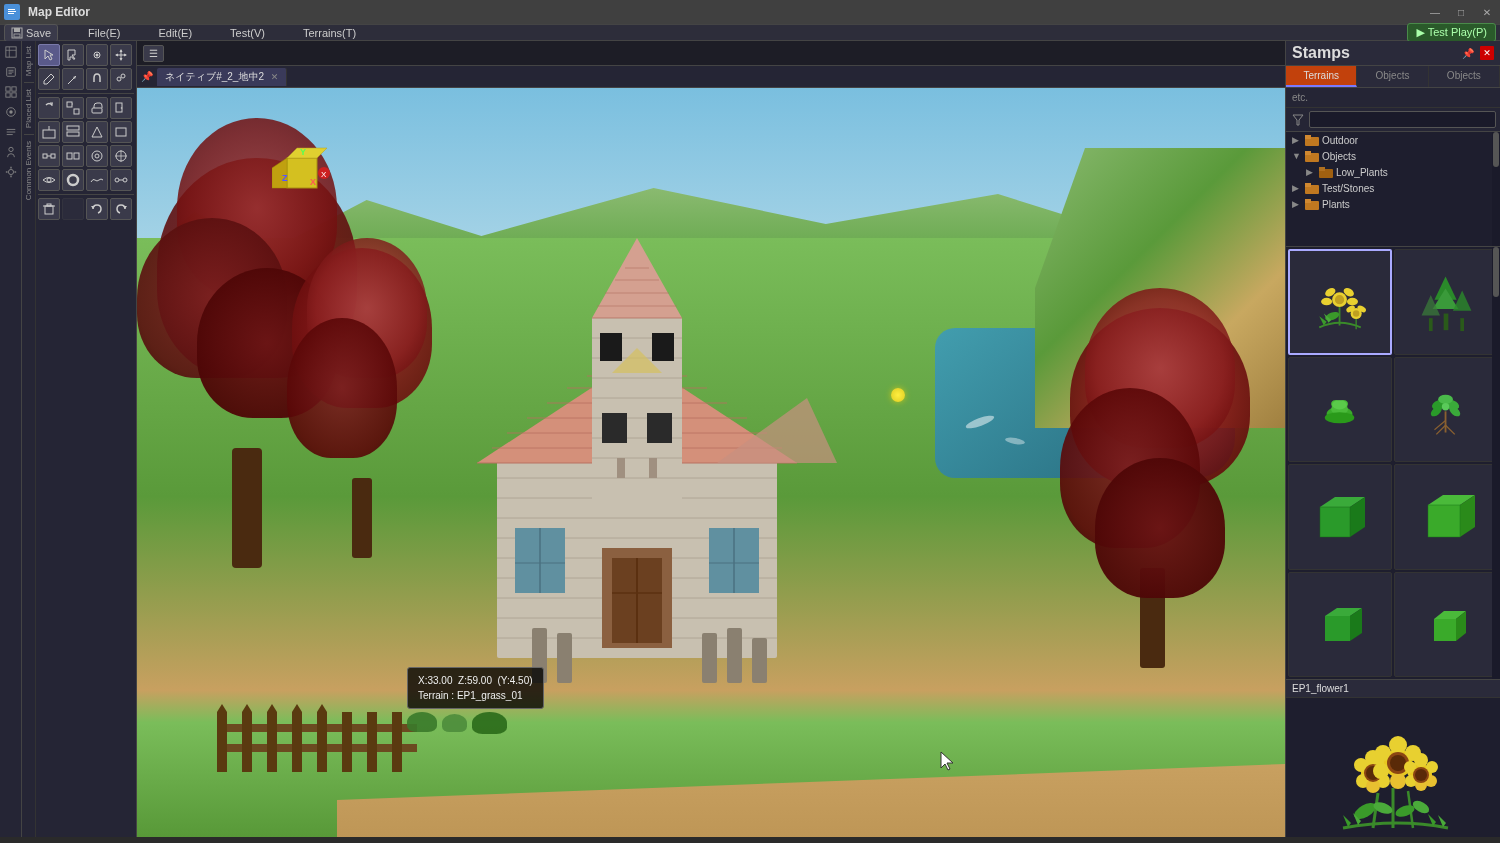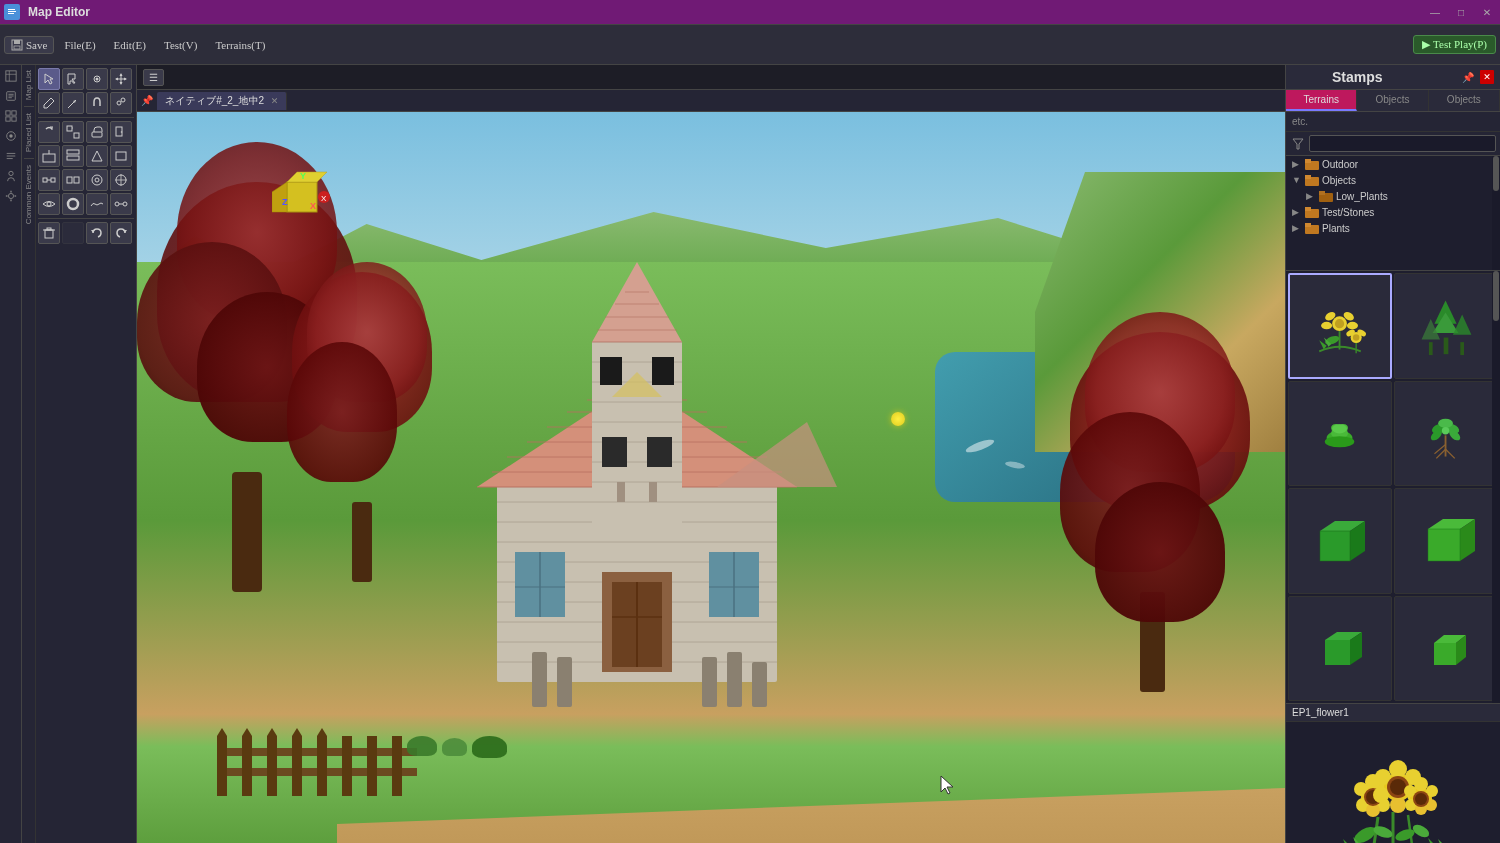--- a/index.html
+++ b/index.html
@@ -1,32 +1,32 @@
 <!DOCTYPE html>
 <html><head>
   <meta charset="utf-8">
   <style>
     * { box-sizing: border-box; margin: 0; padding: 0; }
     body { width: 1500px; height: 843px; overflow: hidden; background: #2a2a2a; font-family: 'Arial', sans-serif; font-size: 11px; color: #ccc; }
 
     
     #title-bar {
-      height: 25px; background: #701a75; display: flex; align-items: center;
+      height: 25px; background: #404040; display: flex; align-items: center;
       border-bottom: 1px solid #444; padding: 0 4px; gap: 8px;
     }
     #title-bar .app-icon { width: 16px; height: 16px; background: #4a90d9; border-radius: 2px; display: flex; align-items: center; justify-content: center; font-size: 8px; color: white; flex-shrink: 0; }
     #title-bar .spacer { flex: 1; }
     #title-bar .win-btn { width: 18px; height: 18px; display: flex; align-items: center; justify-content: center; font-size: 10px; cursor: pointer; color: #aaa; }
 
     
     #menu-bar {
-      height: 40px; background: #2d2d3a; display: flex; align-items: center;
-      border-bottom: 1px solid #444; padding: 0 4px; gap: 2px; font-family: Liberation Serif, serif;
-    }
-    .menu-item { padding: 2px 8px; cursor: pointer; color: #ccc; font-size: 11px; border-radius: 2px; }
+      height: 16px; background: #2d2d3a; display: flex; align-items: center;
+      border-bottom: 1px solid #444; padding: 0 4px; gap: 2px;
+    }
+    .menu-item { padding: 2px 8px; cursor: pointer; color: #ccc; font-size: 11px; border-radius: 2px; margin-left: 20px; }
     .save-btn { display: flex; align-items: center; gap: 3px; padding: 2px 6px; background: #3a3a4a; border: 1px solid #555; border-radius: 3px; cursor: pointer; color: #ccc; font-size: 11px; }
     .test-play-btn { display: flex; align-items: center; gap: 3px; padding: 2px 8px; background: #2a5a2a; border: 1px solid #4a8a4a; border-radius: 3px; cursor: pointer; color: #aaffaa; font-size: 11px; }
 
     
     #main-layout { display: flex; height: calc(843px - 25px - 24px - 22px); }
 
     
     #left-sidebar {
       width: 22px; background: #252535; border-right: 1px solid #444;
       display: flex; flex-direction: column; align-items: center; padding: 2px 0; gap: 1px;
@@ -65,27 +65,27 @@
 
     
     #right-panel {
       width: 215px; background: #252535; border-left: 1px solid #444;
       display: flex; flex-direction: column;
     }
     #stamps-header {
       height: 25px; background: #2a2a3a; display: flex; align-items: center;
       padding: 0 6px; border-bottom: 1px solid #444; gap: 4px;
     }
-    #stamps-title { font-size: 14px; color: #ddd; font-weight: bold; flex: 1; margin-left: 40px; }
+    #stamps-title { font-size: 16px; color: #ddd; font-weight: bold; flex: 1; }
     #stamps-close { width: 14px; height: 14px; background: #c00; border-radius: 1px; cursor: pointer; display: flex; align-items: center; justify-content: center; font-size: 9px; color: white; }
     #stamps-pin { width: 14px; height: 14px; cursor: pointer; font-size: 10px; color: #888; display: flex; align-items: center; justify-content: center; }
 
     #stamps-tabs { display: flex; border-bottom: 1px solid #444; background: #2a2a3a; }
     .stamps-tab { flex: 1; text-align: center; padding: 4px 2px; font-size: 10px; color: #888; cursor: pointer; border-right: 1px solid #333; }
-    .stamps-tab.active { color: #ddd; background: #be185d; border-bottom: 2px solid #7a7aff; }
+    .stamps-tab.active { color: #ddd; background: #c2410c; border-bottom: 2px solid #7a7aff; }
 
     #stamps-etc { padding: 2px 6px; font-size: 10px; color: #888; border-bottom: 1px solid #333; display: flex; align-items: center; gap: 4px; height: 20px; }
 
     #stamps-search { display: flex; align-items: center; padding: 3px 4px; border-bottom: 1px solid #444; gap: 3px; }
     #stamps-search input { flex: 1; background: #1a1a2a; border: 1px solid #555; border-radius: 2px; padding: 2px 4px; font-size: 10px; color: #ccc; outline: none; }
     .search-icon-btn { width: 16px; height: 16px; display: flex; align-items: center; justify-content: center; color: #888; cursor: pointer; font-size: 11px; }
 
     #stamps-tree { height: 120px; overflow-y: auto; border-bottom: 1px solid #444; background: #1e1e2e; }
     .tree-item { display: flex; align-items: center; gap: 3px; padding: 2px 6px; cursor: pointer; font-size: 10px; color: #ccc; }
     .tree-item .expand-icon { color: #888; font-size: 9px; width: 10px; }
@@ -626,20 +626,28 @@
 
           <text x="38" y="42" font-size="9" fill="#ff5555" font-weight="bold">X</text>
           <text x="10" y="38" font-size="9" fill="#5555ff" font-weight="bold">Z</text>
           <text x="28" y="12" font-size="9" fill="#55ff55" font-weight="bold">Y</text>
 
           <circle cx="52" cy="30" r="6" fill="#cc2020"></circle>
           <text x="49" y="34" font-size="8" fill="white">X</text>
         </svg>
       </div>
 
+      <div id="coord-tooltip" style="position:absolute;bottom:175px;left:270px;background:rgba(0,0,0,0.78);border:1px solid #666;padding:5px 10px;border-radius:3px;">
+        <div style="font-size:10px;color:#eee;">
+          <span>X:33.00</span>
+          &nbsp;<span>Z:59.00</span>
+          &nbsp;(<span>Y:4.50</span>)
+        </div>
+        <div style="font-size:10px;color:#eee;">Terrain : EP1_grass_01</div>
+      </div>
 
       <div style="position:absolute;bottom:110px;left:800px;width:20px;height:24px;">
         <svg width="20" height="24" viewBox="0 0 20 24">
           <polygon points="4,2 4,18 8,14 11,20 13,19 10,13 16,13" fill="white" stroke="#333" stroke-width="1"></polygon>
         </svg>
       </div>
 
     </div>
   </div>
 

